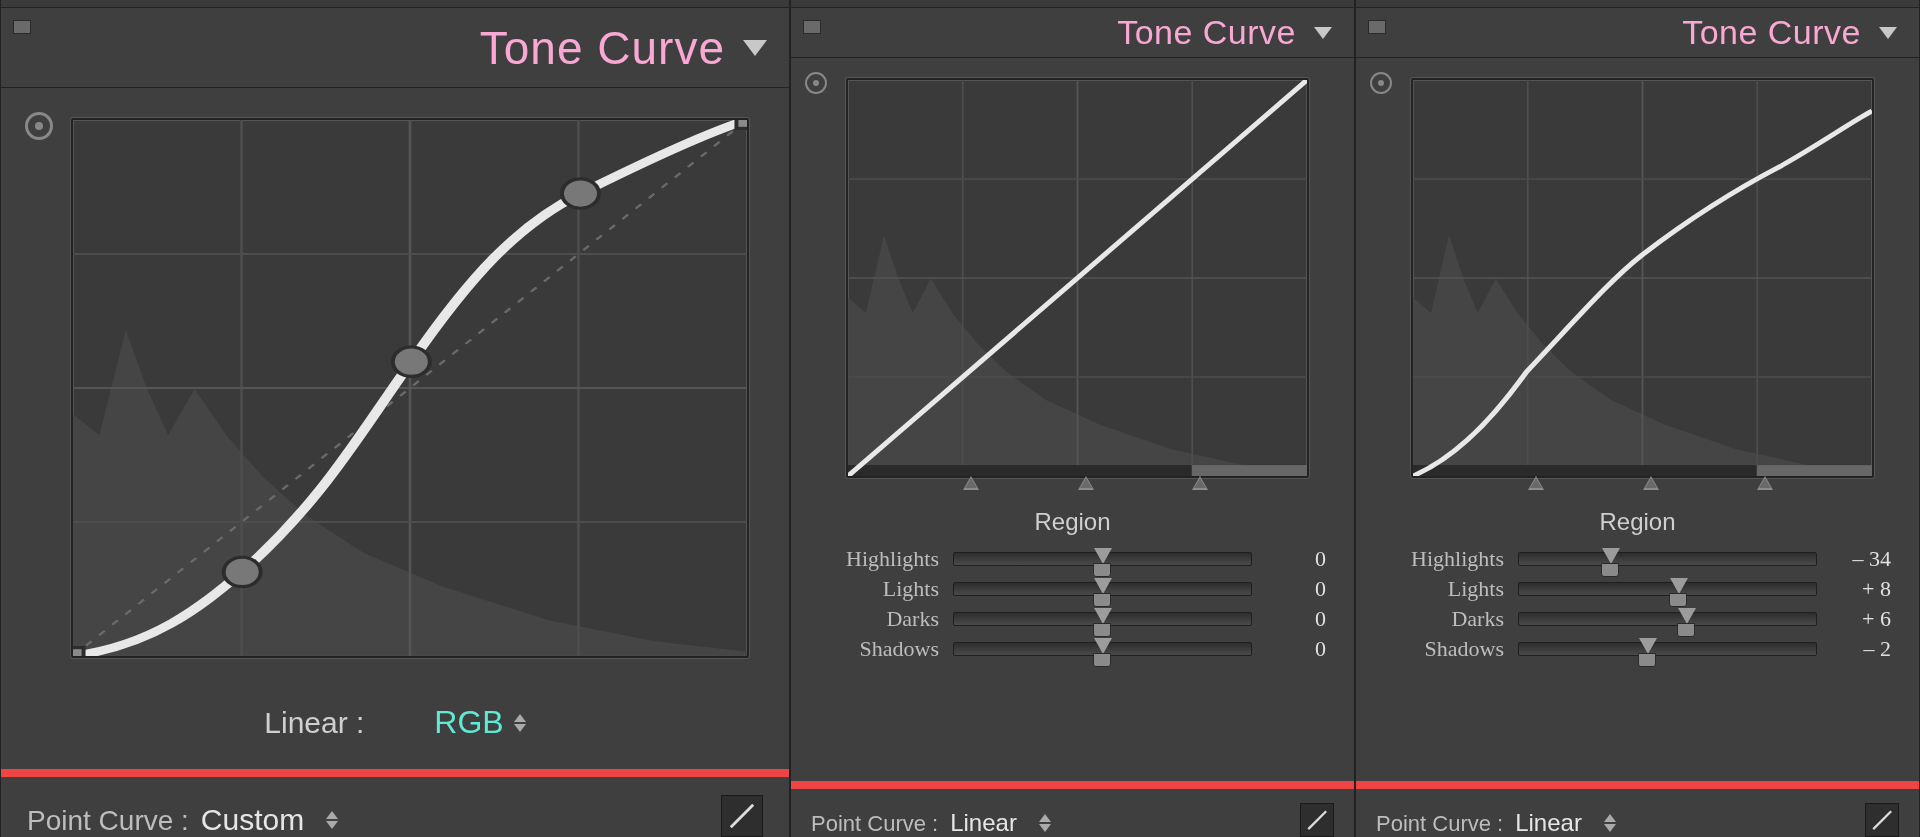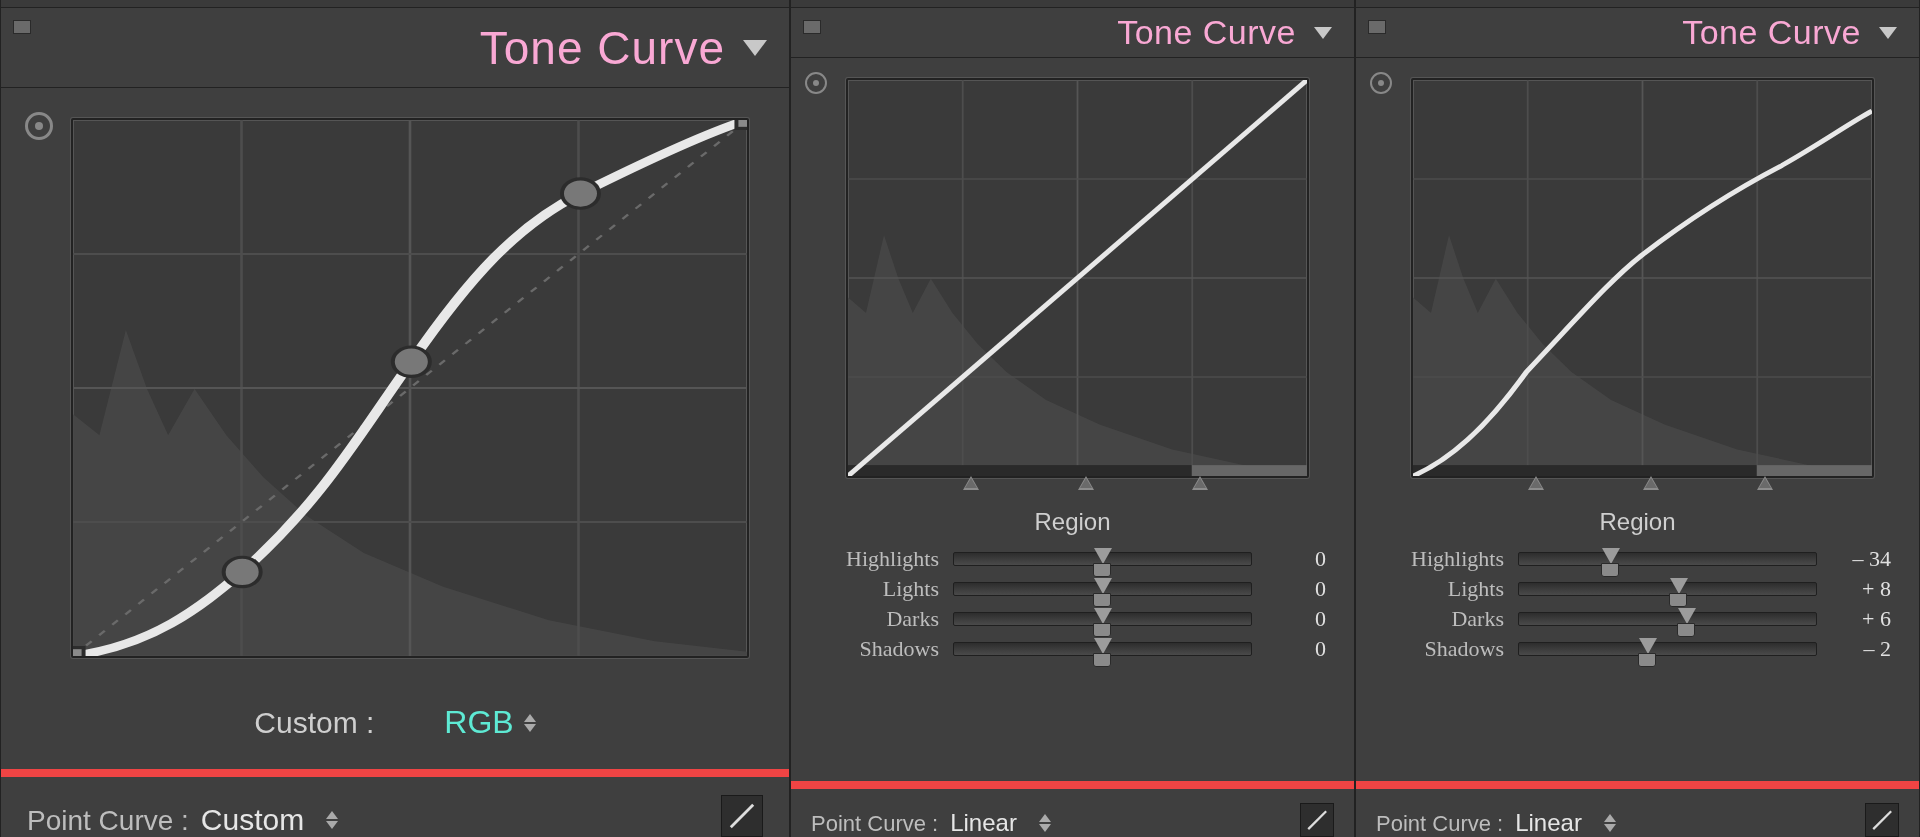--- a/index.html
+++ b/index.html
@@ -274,21 +274,21 @@
         <rect class="handle sq" x="-4" y="251" width="8" height="8"></rect>
         <circle class="handle" cx="64" cy="215" r="7"></circle>
         <circle class="handle" cx="128" cy="115" r="7"></circle>
         <circle class="handle" cx="192" cy="35" r="7"></circle>
         <rect class="handle sq" x="251" y="-4" width="8" height="8"></rect>
       </svg>
     </div>
   </div>
 
   <div class="channel-row">
-    <span>Custom :</span>
+    <span>Linear :</span>
     <span class="value">
       <span>RGB</span>
       <span class="updown"></span>
     </span>
   </div>
 
   <div class="footer">
     <div class="pc">
       <span class="lbl">Point Curve :</span>
       <span class="val">

